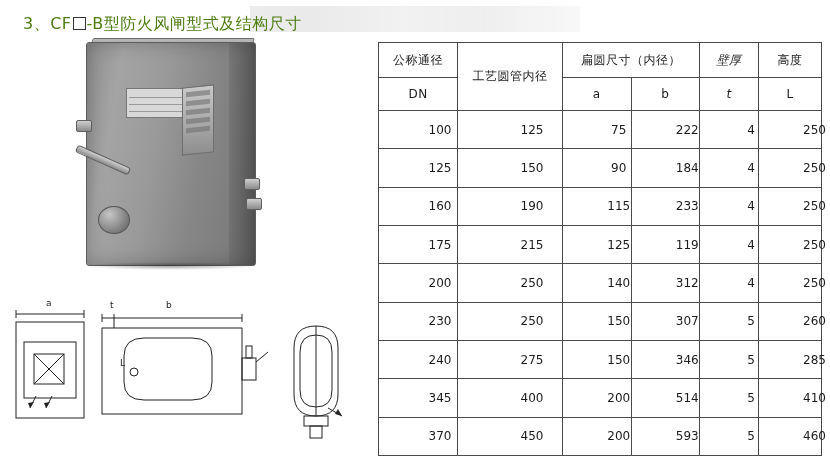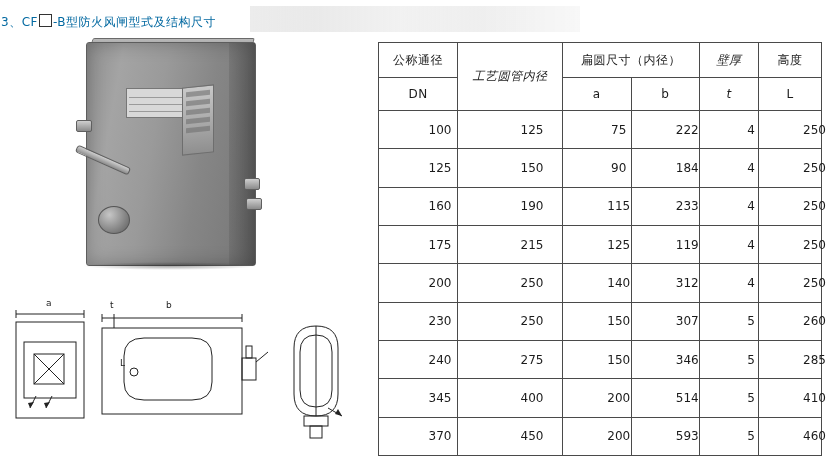--- a/index.html
+++ b/index.html
@@ -11,24 +11,24 @@
     width: 830px;
     height: 466px;
     position: relative;
     font-family: "DejaVu Sans", "Liberation Sans", sans-serif;
     overflow: hidden;
   }
 
   
   .heading {
     position: absolute;
-    left: 1px;
+    left: 23px;
     top: 14px;
-    font-size: 12px;
-    color: #0369a1;
+    font-size: 16px;
+    color: #4d7c0f;
     letter-spacing: 0.5px;
     white-space: nowrap;
   }
   .heading .sq {
     display: inline-block;
     width: 11px;
     height: 11px;
     border: 1px solid #333;
     margin: 0 1px;
     vertical-align: -1px;
@@ -200,21 +200,21 @@
     padding: 0;
   }
   table.spec th {
     font-weight: normal;
     letter-spacing: 0.5px;
   }
   .hdr-row1 th { height: 34px; }
   .hdr-row2 th { height: 32px; }
   table.spec tbody td { height: 34px; padding-left: 44px; }
   .col-dn  { width: 78px; }
-  .col-pipe{ width: 104px; font-style: italic; }
+  .col-pipe{ width: 104px; }
   .col-a   { width: 66px; }
   .col-b   { width: 76px; }
   .col-t   { width: 58px; font-style: italic; }
   .col-l   { width: 62px; }
   .cn { font-size: 12px; }
 </style>
 </head>
 <body>
 
 <div class="smudge"></div>

